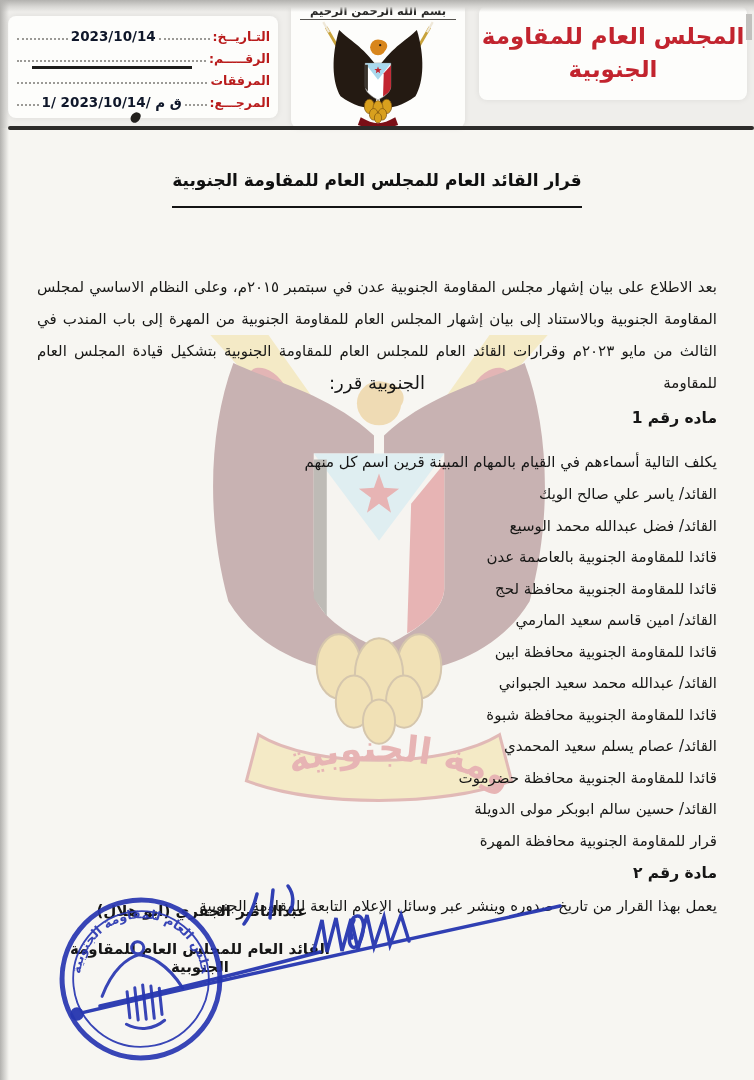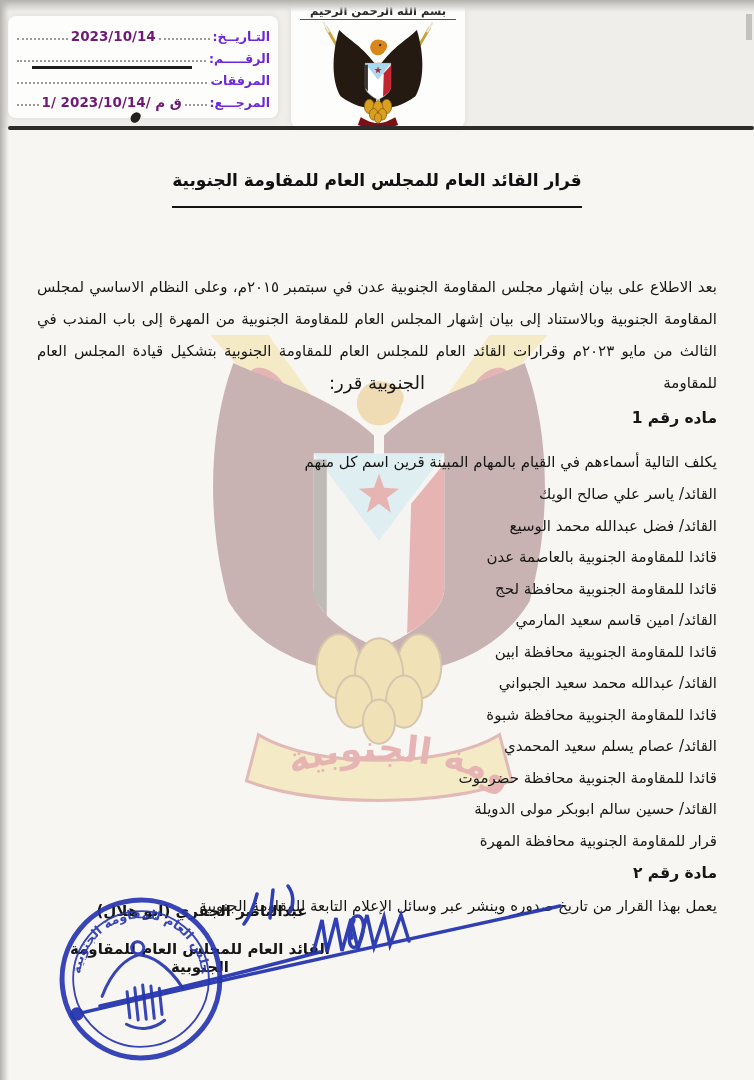--- a/index.html
+++ b/index.html
@@ -15,23 +15,23 @@
     background:linear-gradient(90deg,#b3b2af,rgba(216,215,212,0));z-index:6;}
   .ink-blob{position:absolute;left:131px;top:112px;width:9px;height:11px;
     background:#23211e;border-radius:60% 40% 55% 45%;transform:rotate(25deg);z-index:6;}
   .edge-tick{position:absolute;right:2px;top:14px;width:6px;height:26px;background:#c2c1be;z-index:6;}
 
   
   .header-band{position:absolute;top:0;left:0;right:0;height:128px;background:#efeeeb;}
   .hbox{position:absolute;background:#fdfdfb;border-radius:8px;box-shadow:0 0 6px rgba(0,0,0,.08);}
   .fields-box{left:8px;top:16px;width:270px;height:102px;padding:6px 8px 0 6px;box-sizing:border-box;direction:rtl;}
   .hrow{display:flex;align-items:flex-end;height:22px;direction:rtl;}
-  .flabel{font-size:12.5px;font-weight:700;color:#6d28d9;white-space:nowrap;}
+  .flabel{font-size:12.5px;font-weight:700;color:#b91c1c;white-space:nowrap;}
   .dots{flex:1 1 auto;min-width:6px;border-bottom:2px dotted #9b9a96;margin:0 3px 4px 3px;height:1px;}
-  .fvalue{font-size:13.5px;font-weight:700;white-space:nowrap;color:#701a75;}
+  .fvalue{font-size:13.5px;font-weight:700;white-space:nowrap;color:#0f172a;}
   .num-line{position:absolute;left:24px;top:50px;width:160px;height:3px;background:#1d1d1b;}
 
   .emblem-box{left:291px;top:0px;width:174px;height:128px;display:flex;flex-direction:column;align-items:center;}
   .bismillah{font-size:11.5px;font-weight:700;color:#2a2a28;margin-top:4px;letter-spacing:1px;
     border-bottom:1px solid #55534f;padding:0 10px 1px 10px;}
   .org-box{left:479px;top:6px;width:268px;height:94px;display:flex;align-items:center;justify-content:center;}
   .org-title{direction:rtl;text-align:center;font-weight:700;font-size:23px;line-height:33px;color:#c2242e;}
 
   .main-rule{position:absolute;top:126px;left:8px;width:746px;height:4px;background:#2d2c2a;border-radius:2px;}
 
@@ -113,20 +113,26 @@
         <ellipse cx="92" cy="120" rx="7" ry="10"></ellipse>
         <ellipse cx="80" cy="123" rx="7" ry="11"></ellipse>
         <ellipse cx="74" cy="131" rx="6" ry="8"></ellipse>
         <ellipse cx="86" cy="131" rx="6" ry="8"></ellipse>
         <ellipse cx="80" cy="136" rx="5" ry="7"></ellipse>
       </g>
       <path d="M56,135 C75,146 85,146 104,135 L108,146 C85,153 75,153 52,146 Z" fill="#7a0f16"></path>
     </svg>
   </div>
 
+  <div class="hbox org-box">
+    <div class="org-title">
+      <div>المجلس العام للمقاومة</div>
+      <div>الجنوبية</div>
+    </div>
+  </div>
 
   <div class="main-rule"></div>
 
   <svg class="watermark" viewBox="0 0 460 470">
     <polygon points="185,92 120,0 62,0 150,98" fill="#eed063"></polygon>
     <polygon points="275,92 340,0 398,0 310,98" fill="#eed063"></polygon>
     <ellipse cx="120" cy="55" rx="16" ry="26" fill="#b8232b" transform="rotate(-40 120 55)"></ellipse>
     <ellipse cx="340" cy="55" rx="16" ry="26" fill="#b8232b" transform="rotate(40 340 55)"></ellipse>
     <path d="M225,100 C180,58 120,45 85,28 C60,95 58,185 80,265 C110,315 165,335 218,338 L225,330 Z" fill="#5f1820"></path>
     <path d="M235,100 C280,58 340,45 375,28 C400,95 402,185 380,265 C350,315 295,335 242,338 L235,330 Z" fill="#5f1820"></path>

